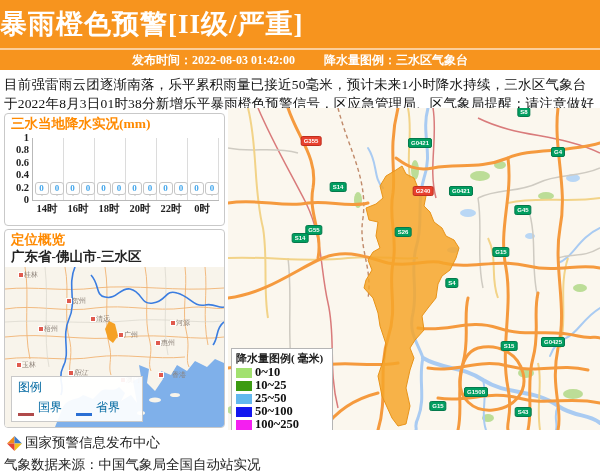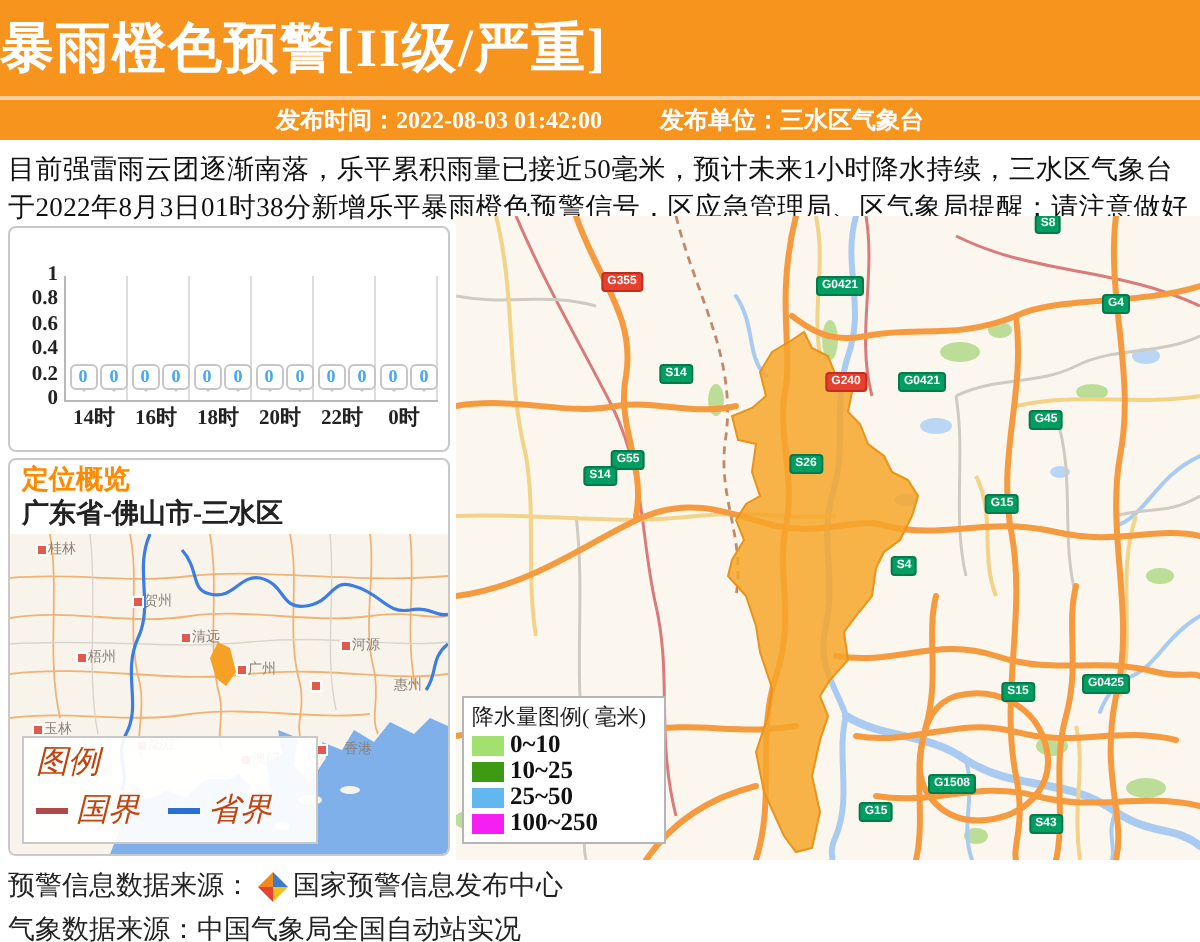--- a/index.html
+++ b/index.html
@@ -48,61 +48,62 @@
   .bubble:after{
     content:"";position:absolute;left:4px;bottom:-4px;border:2px solid transparent;
     border-top-color:#c6c6c6;
   }
   
   #miniMapWrap{position:absolute;left:0;top:37px;width:263px;height:160px;background:#F7F3EA}
   .city{position:absolute;font-size:7px;color:#8a7f76;white-space:nowrap;transform:translate(3px,-55%)}
   .cdot{position:absolute;width:4px;height:4px;background:#E05A4E;border:1px solid #fff;transform:translate(-50%,-50%)}
   #locLegend{
     position:absolute;left:6px;bottom:5px;background:rgba(255,255,255,.93);
-    border:1px solid #c9c9c9;padding:2px 8px 5px 6px;font-size:16px;color:#c2410c;font-style:italic;
+    border:1px solid #c9c9c9;padding:2px 8px 5px 6px;font-size:12px;color:#0369a1;
   }
   .lleg-row{display:flex;align-items:center;margin-top:3px}
-  .lleg-item{display:inline-flex;align-items:center;margin-right:14px;white-space:nowrap}
+  .lleg-item{display:inline-flex;align-items:flex-end;margin-right:14px;white-space:nowrap}
   .lswatch{display:inline-block;width:16px;height:3px;margin-right:4px}
   
   #mainMap{position:absolute;left:228px;top:108px;width:372px;height:322px;background:#FBF7EE;overflow:hidden}
   .badge{
     position:absolute;font-family:"Liberation Sans",sans-serif;font-size:6px;font-weight:bold;
     color:#fff;line-height:8px;padding:0 2px;border-radius:2px;transform:translate(-50%,-50%);
     white-space:nowrap;
   }
   .badge.green{background:#009E60;border:1px solid #05794C}
   .badge.red{background:#E8402E;border:1px solid #BF2F1F}
   #precipLegend{
     position:absolute;left:3px;top:240px;width:102px;background:#fff;
     border:1px solid #b5b5b5;padding:2px 4px 3px 4px;box-sizing:border-box;
   }
-  #precipLegend .pl-title{font-size:11px;font-weight:normal;color:#222;white-space:nowrap}
+  #precipLegend .pl-title{font-size:11px;font-weight:bold;color:#222;white-space:nowrap}
   .pl-row{display:flex;align-items:center;margin-top:0}
   .pl-swatch{width:16px;height:10px;margin-right:3px;flex:0 0 auto}
   .pl-label{font-size:12.5px;font-weight:bold;color:#111;line-height:13px}
   
   #footer{position:absolute;left:0;top:430px;width:600px;font-size:13.5px;color:#222}
   .f-line{padding:4px 0 0 4px;display:flex;align-items:center;line-height:18px}
   .f-logo{width:15px;height:15px;margin:0 3px}
 </style>
 </head>
 <body>
 
 <div class="header">
   <div class="title">暴雨橙色预警[II级/严重]</div>
 </div>
 <div class="subbar">
   <span>发布时间：2022-08-03 01:42:00</span>
-  <span>发布单位：三水区气象台</span>
+  <span>降水量图例：三水区气象台</span>
 </div>
 
 <div class="desc">目前强雷雨云团逐渐南落，乐平累积雨量已接近50毫米，预计未来1小时降水持续，三水区气象台于2022年8月3日01时38分新增乐平暴雨橙色预警信号，区应急管理局、区气象局提醒：请注意做好防御工作。</div>
 
 <div class="panel" id="chartPanel">
+  <div class="ptitle">三水当地降水实况(mm)</div>
   <div id="plot">
       <div class="grid" style="left: 30px;"></div>
       <div class="grid" style="left: 61px;"></div>
       <div class="grid" style="left: 92px;"></div>
       <div class="grid" style="left: 123px;"></div>
       <div class="grid" style="left: 154px;"></div>
       <div class="grid" style="left: 185px;"></div>
       <div class="bubble" style="left: 1.5px;">0</div>
       <div class="bubble" style="left: 17px;">0</div>
       <div class="bubble" style="left: 32.5px;">0</div>
@@ -178,21 +179,21 @@
         <div class="city" style="left: 64px; top: 34px;">贺州</div>
         <div class="cdot" style="left: 36px; top: 62px;"></div>
         <div class="city" style="left: 36px; top: 62px;">梧州</div>
         <div class="cdot" style="left: 88px; top: 52px;"></div>
         <div class="city" style="left: 88px; top: 52px;">清远</div>
         <div class="cdot" style="left: 116px; top: 68px;"></div>
         <div class="city" style="left: 116px; top: 68px;">广州</div>
         <div class="cdot" style="left: 168px; top: 56px;"></div>
         <div class="city" style="left: 168px; top: 56px;">河源</div>
         <div class="cdot" style="left: 153px; top: 76px;"></div>
-        <div class="city" style="left: 153px; top: 76px; padding-left: 36px;">惠州</div>
+        <div class="city" style="left: 153px; top: 76px;">惠州</div>
         <div class="cdot" style="left: 14px; top: 98px;"></div>
         <div class="city" style="left: 14px; top: 98px;">玉林</div>
         <div class="cdot" style="left: 66px; top: 106px;"></div>
         <div class="city" style="left: 66px; top: 106px; font-style: italic;">阳江</div>
         <div class="cdot" style="left: 118px; top: 113px;"></div>
         <div class="city" style="left: 118px; top: 113px;">澳门</div>
         <div class="cdot" style="left: 156px; top: 108px;"></div>
         <div class="city" style="left: 164px; top: 108px;">香港</div>
       </div>
 
@@ -324,30 +325,33 @@
         </div>
         <div class="pl-row">
           <div class="pl-swatch" style="background: rgb(60, 155, 18);"></div>
           <div class="pl-label">10~25</div>
         </div>
         <div class="pl-row">
           <div class="pl-swatch" style="background: rgb(98, 184, 238);"></div>
           <div class="pl-label">25~50</div>
         </div>
         <div class="pl-row">
+          <div class="pl-swatch" style="background: rgb(19, 22, 239);"></div>
+          <div class="pl-label">50~100</div>
+        </div>
+        <div class="pl-row">
           <div class="pl-swatch" style="background: rgb(244, 31, 240);"></div>
           <div class="pl-label">100~250</div>
         </div>
       </div>
   </div>
 </div>
 
 <div id="footer">
   <div class="f-line">
-    <span>预警信息数据来源：</span>
     <svg class="f-logo" viewBox="0 0 20 20">
       <polygon points="0,10 10,0 10,10" fill="#F08A1D"></polygon>
       <polygon points="10,0 20,10 10,10" fill="#3D7BC8"></polygon>
       <polygon points="20,10 10,20 10,10" fill="#F2C11E"></polygon>
       <polygon points="10,20 0,10 10,10" fill="#E34234"></polygon>
     </svg>
     <span>国家预警信息发布中心</span>
   </div>
   <div class="f-line">气象数据来源：中国气象局全国自动站实况</div>
 </div>

